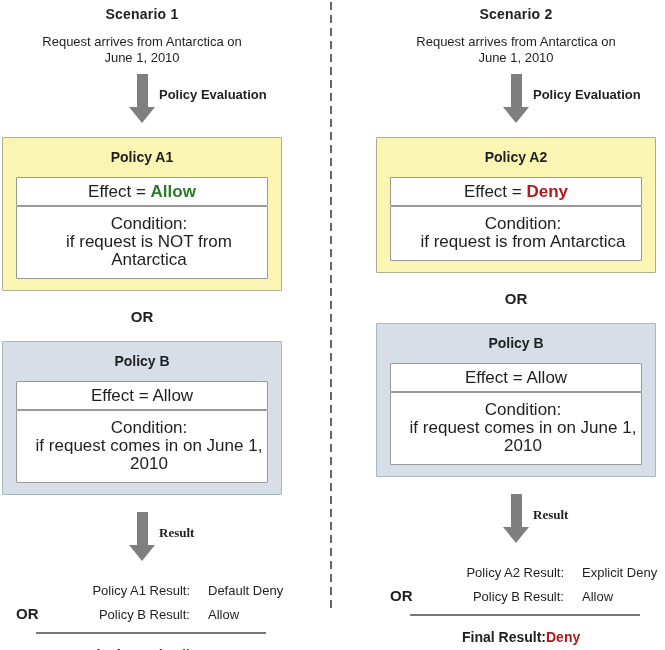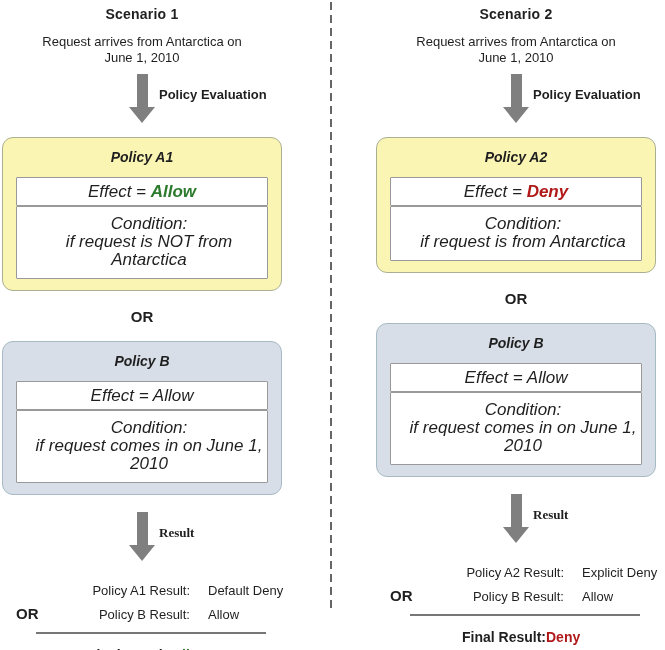--- a/index.html
+++ b/index.html
@@ -40,23 +40,22 @@
                  border-left: 13px solid transparent;
                  border-right: 13px solid transparent;
                  border-top-width: 16px; border-top-style: solid; }
   .arrow-label {
     position: absolute; left: calc(50% + 17px); top: 13px;
     font-size: 13px; font-weight: bold; white-space: nowrap;
   }
 
   .policy-box {
     margin-top: 13px;
-    border: 1px solid; border-radius: 11px;
+    border: 1px solid; border-radius: 1px;
     padding: 11px 13px 11px 13px;
-    font-style: italic;
   }
   .policy-title { text-align: center; font-size: 14px; font-weight: bold; }
   .inner-box {
     background: #fff; border: 1px solid #999; border-radius: 1px;
     text-align: center; font-size: 17px;
   }
   .effect-box { margin-top: 12px; height: 29px; line-height: 27px; }
   .condition-box { padding: 8px 2px 9px 16px; line-height: 18px; }
 
   .or-mid { text-align: center; font-size: 15px; font-weight: bold; margin-top: 17px; margin-bottom: 0px; }

